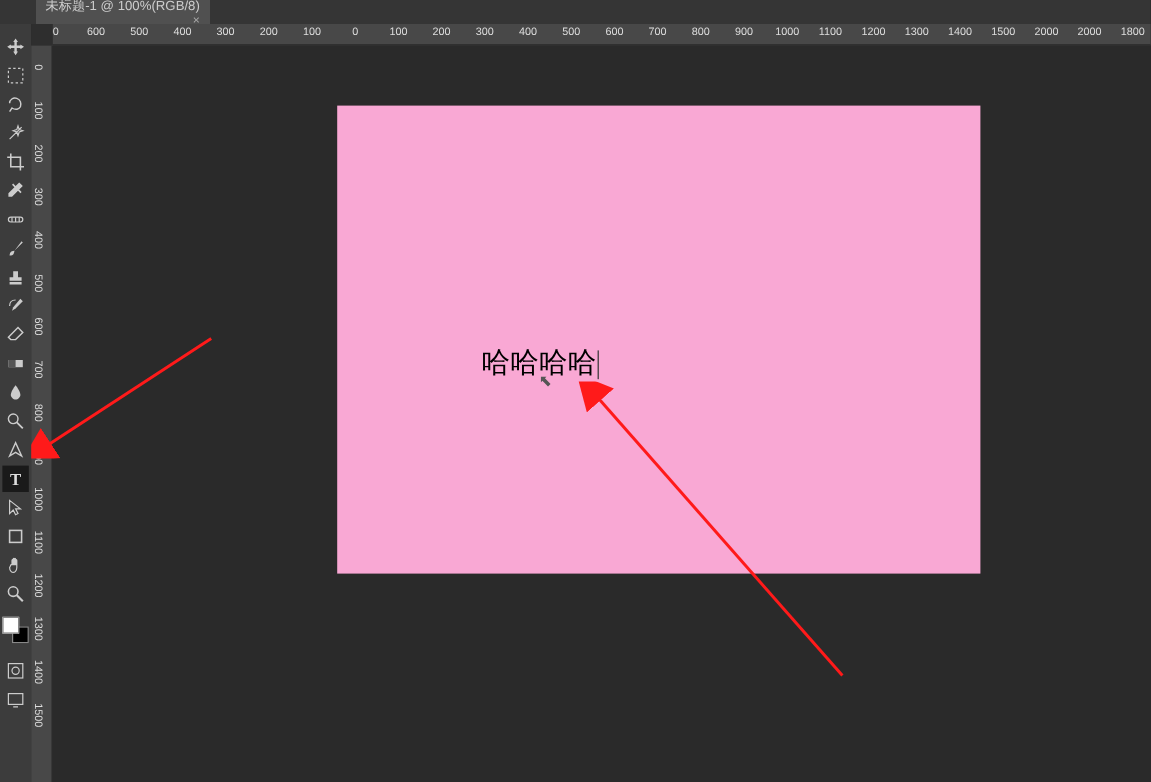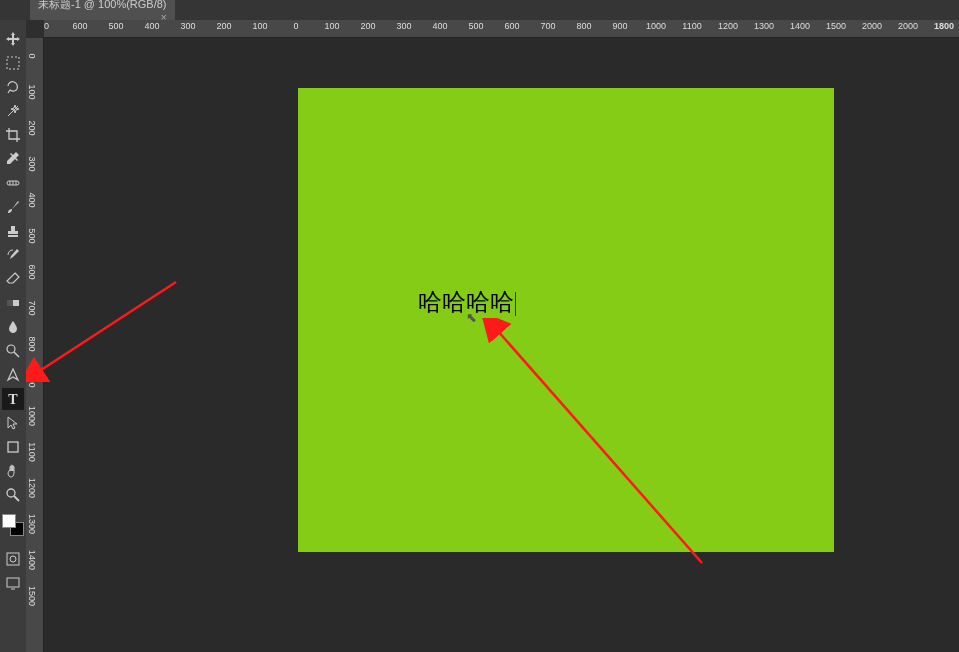--- a/index.html
+++ b/index.html
@@ -152,25 +152,25 @@
       position: absolute;
       left: 18px;
       top: 18px;
       right: 0;
       bottom: 0;
       background: #2a2a2a;
       overflow: hidden;
     }
     .canvas {
       position: absolute;
-      background: #84cc16;
-      left: 254px;
+      background: #f9a8d4;
+      left: 237px;
       top: 50px;
       width: 536px;
-      height: 464px;
+      height: 390px;
     }
     .canvas-text {
       position: absolute;
       font-family: 'SimSun', serif;
       color: #000;
       font-size: 24px;
       left: 120px;
       top: 198px;
     }
     .text-cursor {
@@ -349,21 +349,21 @@
       <div class="ruler-tick-h" style="left: 540px;">800</div>
       <div class="ruler-tick-h" style="left: 576px;">900</div>
       <div class="ruler-tick-h" style="left: 612px;">1000</div>
       <div class="ruler-tick-h" style="left: 648px;">1100</div>
       <div class="ruler-tick-h" style="left: 684px;">1200</div>
       <div class="ruler-tick-h" style="left: 720px;">1300</div>
       <div class="ruler-tick-h" style="left: 756px;">1400</div>
       <div class="ruler-tick-h" style="left: 792px;">1500</div>
       <div class="ruler-tick-h" style="left: 828px;">2000</div>
       <div class="ruler-tick-h" style="left: 864px;">2000</div>
-      <div class="ruler-tick-h" style="left: 900px; font-weight: bold;">1800</div>
+      <div class="ruler-tick-h" style="left: 900px;">1800</div>
     </div>
   <div class="ruler-v" id="ruler-v">
       <div class="ruler-tick-v" style="top: 18px;">0</div>
       <div class="ruler-tick-v" style="top: 54px;">100</div>
       <div class="ruler-tick-v" style="top: 90px;">200</div>
       <div class="ruler-tick-v" style="top: 126px;">300</div>
       <div class="ruler-tick-v" style="top: 162px;">400</div>
       <div class="ruler-tick-v" style="top: 198px;">500</div>
       <div class="ruler-tick-v" style="top: 234px;">600</div>
       <div class="ruler-tick-v" style="top: 270px;">700</div>

